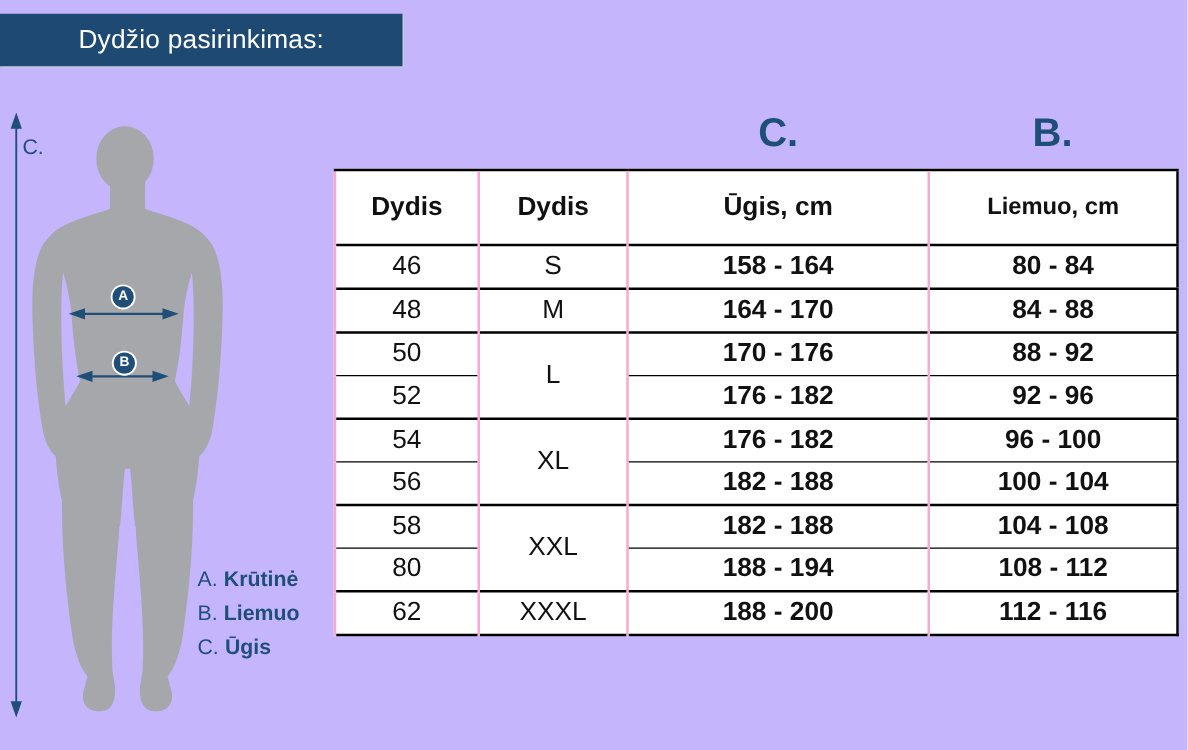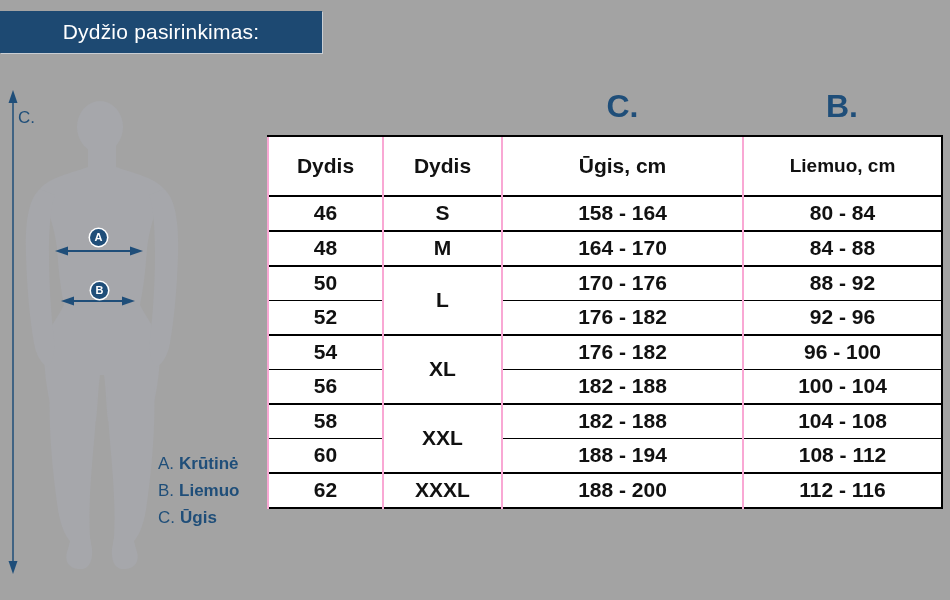--- a/index.html
+++ b/index.html
@@ -1,18 +1,18 @@
 <!DOCTYPE html>
 <html><head>
 <meta charset="utf-8">
 <style>
   html,body { margin:0; padding:0; background:#ffffff; }
   .canvas {
     position:relative; width:950px; height:600px; overflow:hidden;
-    background:#a3a3a3; font-family:"Liberation Sans", sans-serif; color:#111;
+    background:#c4b5fd; font-family:"Liberation Sans", sans-serif; color:#111;
   }
 
   
   .title-bar {
     position:absolute; left:0; top:11px; width:322px; height:42px;
     background:#1d4972; color:#ffffff; display:flex; align-items:center; justify-content:center;
     font-size:21px; letter-spacing:0.2px;
     box-shadow:1px 1px 0 #c9ced4;
   }
 
@@ -49,21 +49,21 @@
     border-collapse:collapse; table-layout:fixed; background:#ffffff;
     border:2px solid #000;
   }
   .size-table th, .size-table td {
     border-left:2px solid #f9a8d4; border-top:2px solid #000;
     text-align:center; vertical-align:middle; padding:0; line-height:1.15;
   }
   .size-table th { height:58px; font-size:21px; font-weight:bold; }
   .size-table th.h-waist { font-size:19px; }
   .size-table td { height:33px; font-size:21px; font-weight:bold; }
-  .size-table td.c-size, .size-table td.c-letter { font-weight:bold; }
+  .size-table td.c-size, .size-table td.c-letter { font-weight:normal; }
   .size-table tr.inner td { border-top-width:1px; }
   col.w1 { width:115px; } col.w2 { width:119px; } col.w3 { width:241px; } col.w4 { width:199px; }
 </style>
 </head>
 <body>
 
 <div class="canvas">
 
   <div class="title-bar">
     <span>Dydžio pasirinkimas:</span>
@@ -215,21 +215,21 @@
         <td class="c-range">182 - 188</td>
         <td class="c-range">100 - 104</td>
       </tr>
       <tr>
         <td class="c-size">58</td>
         <td class="c-letter" rowspan="2">XXL</td>
         <td class="c-range">182 - 188</td>
         <td class="c-range">104 - 108</td>
       </tr>
       <tr class="inner">
-        <td class="c-size">60</td>
+        <td class="c-size">80</td>
         <td class="c-range">188 - 194</td>
         <td class="c-range">108 - 112</td>
       </tr>
       <tr>
         <td class="c-size">62</td>
         <td class="c-letter">XXXL</td>
         <td class="c-range">188 - 200</td>
         <td class="c-range">112 - 116</td>
       </tr>
     </tbody>

